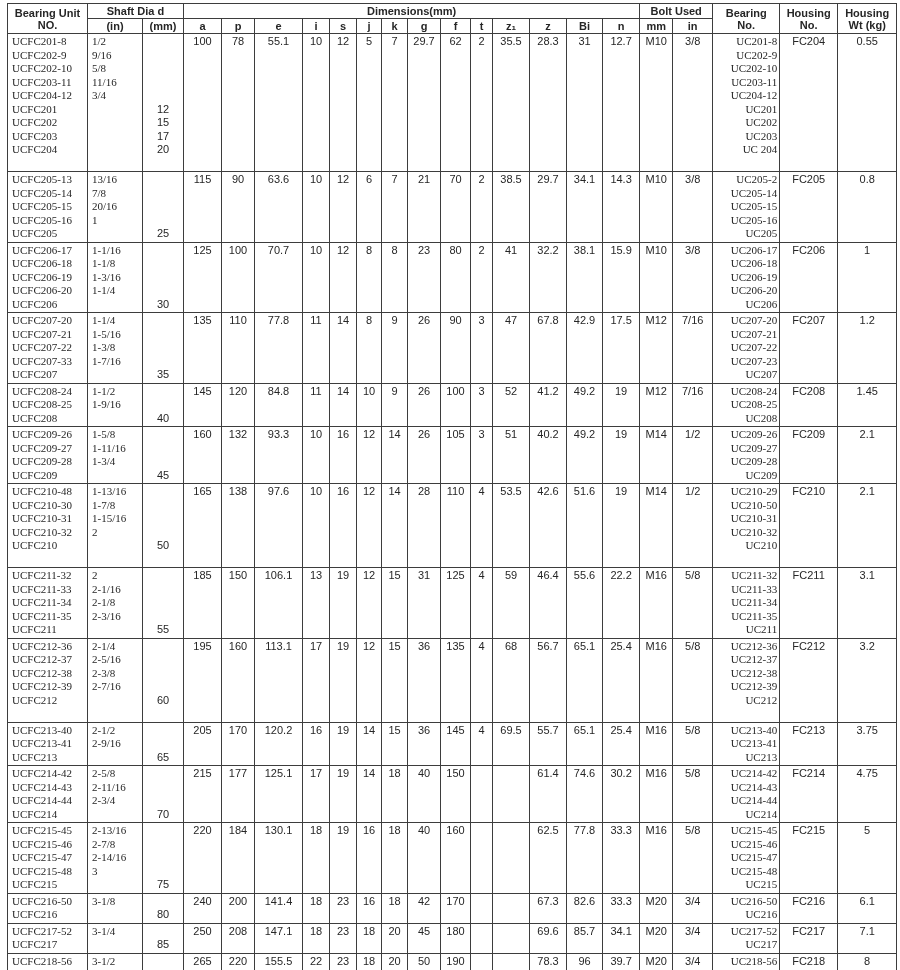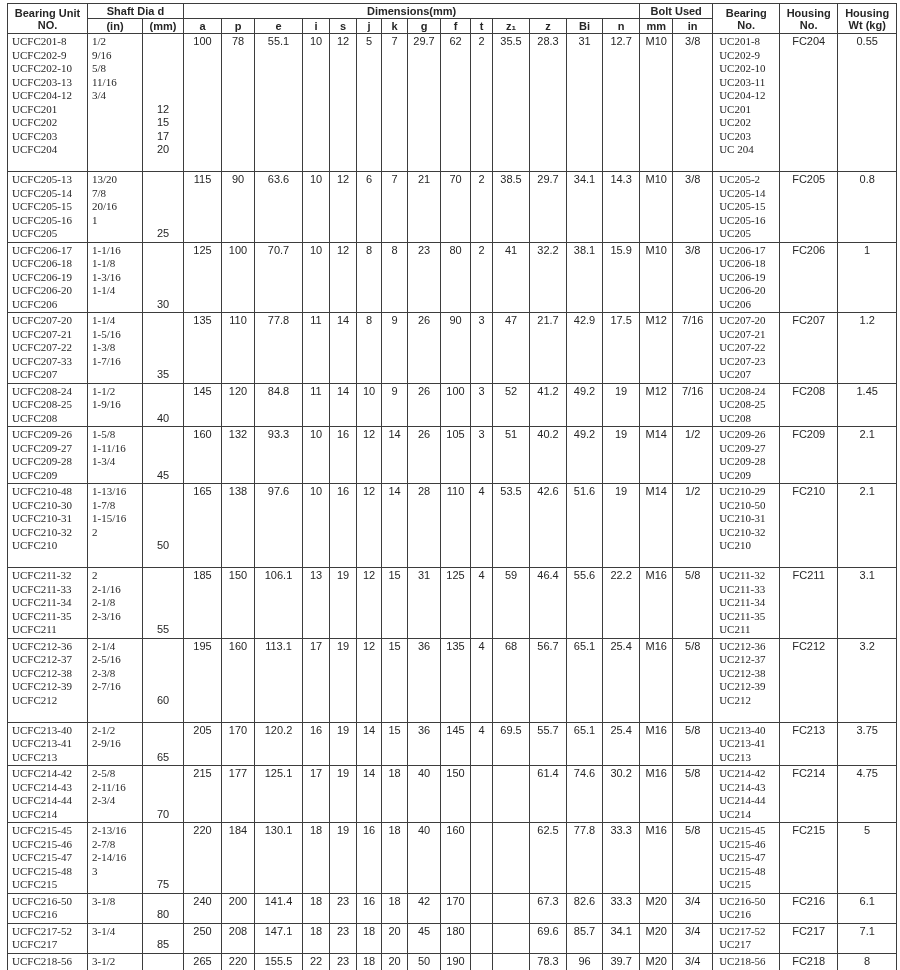--- a/index.html
+++ b/index.html
@@ -29,21 +29,21 @@
     white-space: nowrap;
   }
   .spec thead th {
     vertical-align: middle;
     line-height: 12px;
     padding: 0 1px;
     height: 15px;
     font-weight: bold;
   }
   .spec td.col-left { text-align: left; padding-left: 4px; font-family: Liberation Serif, serif; }
-  .spec td.col-bearing { padding-left: 6px; }
+  .spec td.col-bearing { padding-left: 6px; text-align: right; }
   .spec td div { height: 13.5px; }
 </style>
 </head>
 <body>
 
 <div class="sheet">
   <table class="spec">
     <colgroup>
       <col style="width:80px">
         <col style="width:55px">
@@ -98,21 +98,21 @@
         <th>mm</th>
         <th>in</th>
       </tr>
     </thead>
     <tbody id="table-body">
         <tr>
           <td class="col-left">
             <div>UCFC201-8</div>
             <div>UCFC202-9</div>
             <div>UCFC202-10</div>
-            <div>UCFC203-13</div>
+            <div>UCFC203-11</div>
             <div>UCFC204-12</div>
             <div>UCFC201</div>
             <div>UCFC202</div>
             <div>UCFC203</div>
             <div>UCFC204</div>
             <div>&nbsp;</div>
           </td>
           <td class="col-left">
             <div>1/2</div>
             <div>9/16</div>
@@ -167,21 +167,21 @@
         </tr>
         <tr>
           <td class="col-left">
             <div>UCFC205-13</div>
             <div>UCFC205-14</div>
             <div>UCFC205-15</div>
             <div>UCFC205-16</div>
             <div>UCFC205</div>
           </td>
           <td class="col-left">
-            <div>13/20</div>
+            <div>13/16</div>
             <div>7/8</div>
             <div>20/16</div>
             <div>1</div>
             <div>&nbsp;</div>
           </td>
           <td>
             <div>&nbsp;</div>
             <div>&nbsp;</div>
             <div>&nbsp;</div>
             <div>&nbsp;</div>
@@ -287,21 +287,21 @@
           <td>110</td>
           <td>77.8</td>
           <td>11</td>
           <td>14</td>
           <td>8</td>
           <td>9</td>
           <td>26</td>
           <td>90</td>
           <td>3</td>
           <td>47</td>
-          <td>21.7</td>
+          <td>67.8</td>
           <td>42.9</td>
           <td>17.5</td>
           <td>M12</td>
           <td>7/16</td>
           <td class="col-left col-bearing">
             <div>UC207-20</div>
             <div>UC207-21</div>
             <div>UC207-22</div>
             <div>UC207-23</div>
             <div>UC207</div>

